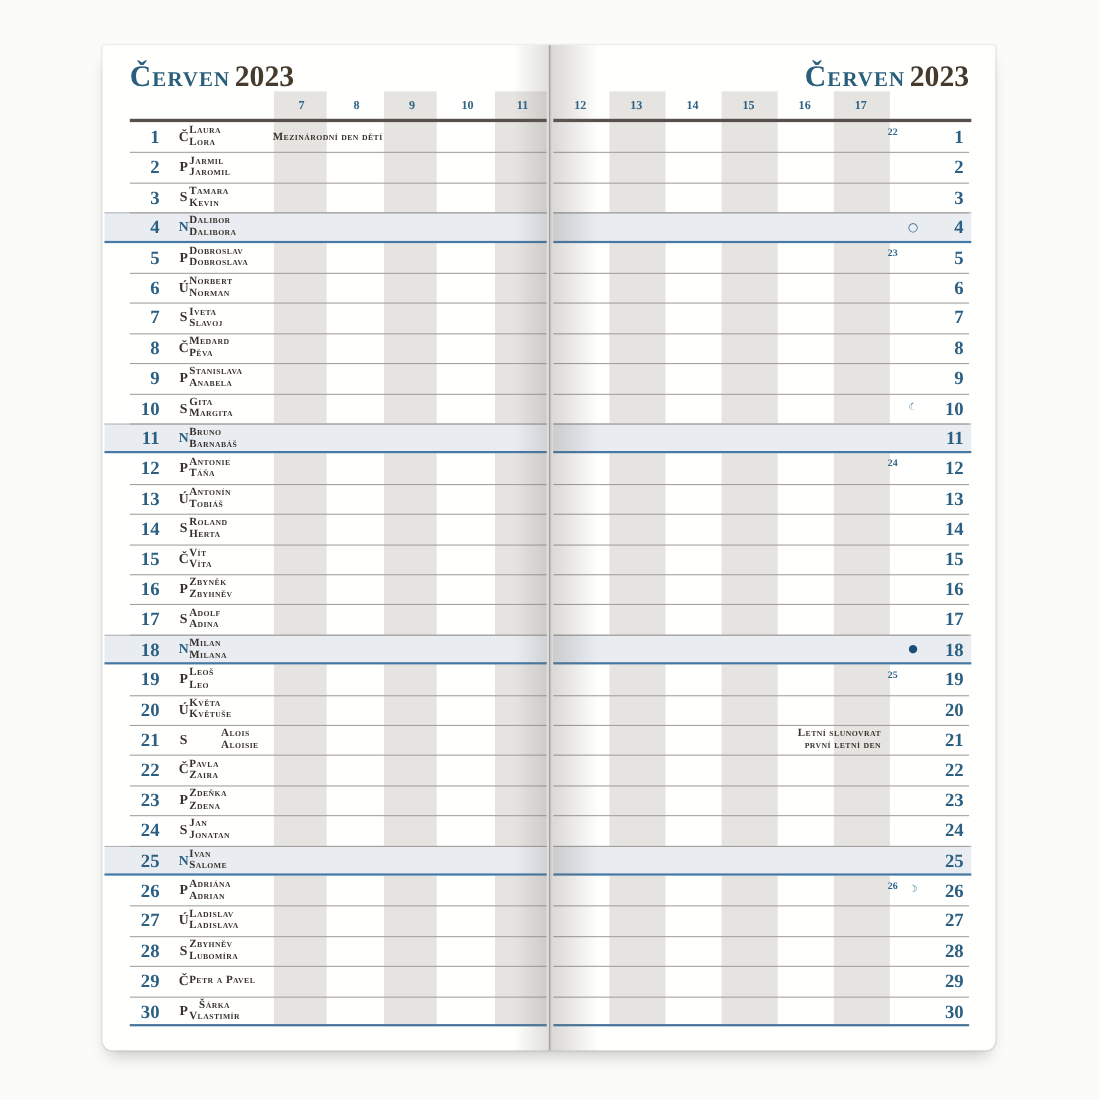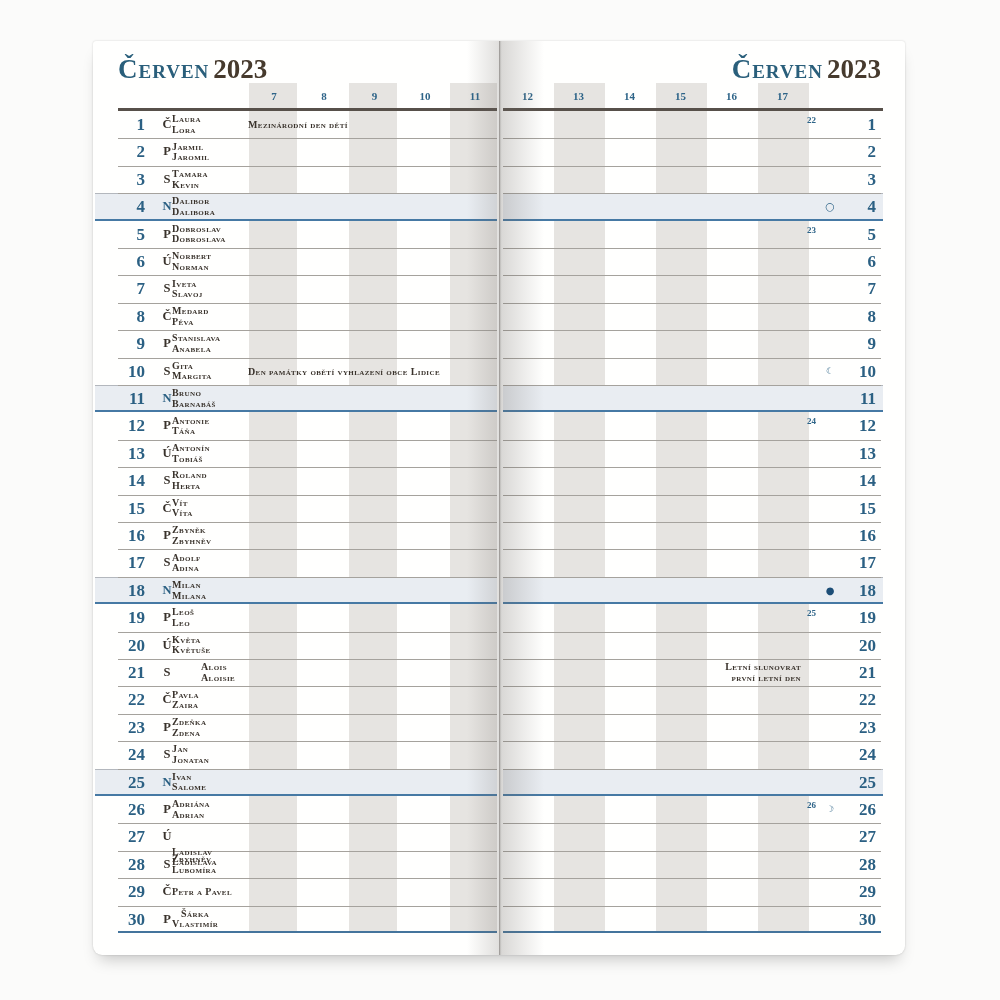--- a/index.html
+++ b/index.html
@@ -158,21 +158,20 @@
     </div>
     <div class="daynum" style="top: 289.2px; left: 737px; width: 46px; line-height: 27.4px;">9</div>
     <div class="sepline" style="top: 344px; left: 25px; width: 379px;"></div>
     <div class="sepline" style="top: 344px; left: 410px; width: 378px;"></div>
     <div class="daynum" style="top: 316.6px; left: 10px; width: 42px; line-height: 27.4px;">10</div>
     <div class="wd" style="top: 316.6px; left: 66px; width: 16px; line-height: 27.4px;">S</div>
     <div class="names" style="top: 319.8px; left: 79px; line-height: 10.6px;">
       <div>Gita</div>
       <div>Margita</div>
     </div>
-    <div class="note" style="top: 316.6px; left: 155px; line-height: 27.4px;">Den památky obětí vyhlazení obce Lidice</div>
     <div class="moon last" style="top: 316.6px; left: 723px; width: 28px; line-height: 27.4px;">☾</div>
     <div class="daynum" style="top: 316.6px; left: 737px; width: 46px; line-height: 27.4px;">10</div>
     <div class="sunday-band" style="top: 344px; height: 27.4px; left: 2px; width: 402px;"></div>
     <div class="sunday-band" style="top: 344px; height: 27.4px; left: 410px; width: 380px;"></div>
     <div class="daynum" style="top: 344px; left: 10px; width: 42px; line-height: 27.4px;">11</div>
     <div class="wd blue" style="top: 344px; left: 66px; width: 16px; line-height: 27.4px;">N</div>
     <div class="names" style="top: 347.2px; left: 79px; line-height: 10.6px;">
       <div>Bruno</div>
       <div>Barnabáš</div>
     </div>
@@ -318,21 +317,21 @@
       <div>Adriána</div>
       <div>Adrian</div>
     </div>
     <div class="week" style="top: 759px; left: 714px;">26</div>
     <div class="moon first" style="top: 755px; left: 723px; width: 28px; line-height: 27.4px;">☽</div>
     <div class="daynum" style="top: 755px; left: 737px; width: 46px; line-height: 27.4px;">26</div>
     <div class="sepline" style="top: 809.8px; left: 25px; width: 379px;"></div>
     <div class="sepline" style="top: 809.8px; left: 410px; width: 378px;"></div>
     <div class="daynum" style="top: 782.4px; left: 10px; width: 42px; line-height: 27.4px;">27</div>
     <div class="wd" style="top: 782.4px; left: 66px; width: 16px; line-height: 27.4px;">Ú</div>
-    <div class="names" style="top: 785.6px; left: 79px; line-height: 10.6px; margin-top: 20px;">
+    <div class="names" style="top: 785.6px; left: 79px; line-height: 10.6px;">
       <div>Ladislav</div>
       <div>Ladislava</div>
     </div>
     <div class="daynum" style="top: 782.4px; left: 737px; width: 46px; line-height: 27.4px;">27</div>
     <div class="sepline" style="top: 837.2px; left: 25px; width: 379px;"></div>
     <div class="sepline" style="top: 837.2px; left: 410px; width: 378px;"></div>
     <div class="daynum" style="top: 809.8px; left: 10px; width: 42px; line-height: 27.4px;">28</div>
     <div class="wd" style="top: 809.8px; left: 66px; width: 16px; line-height: 27.4px;">S</div>
     <div class="names" style="top: 813px; left: 79px; line-height: 10.6px;">
       <div>Zbyhněv</div>

